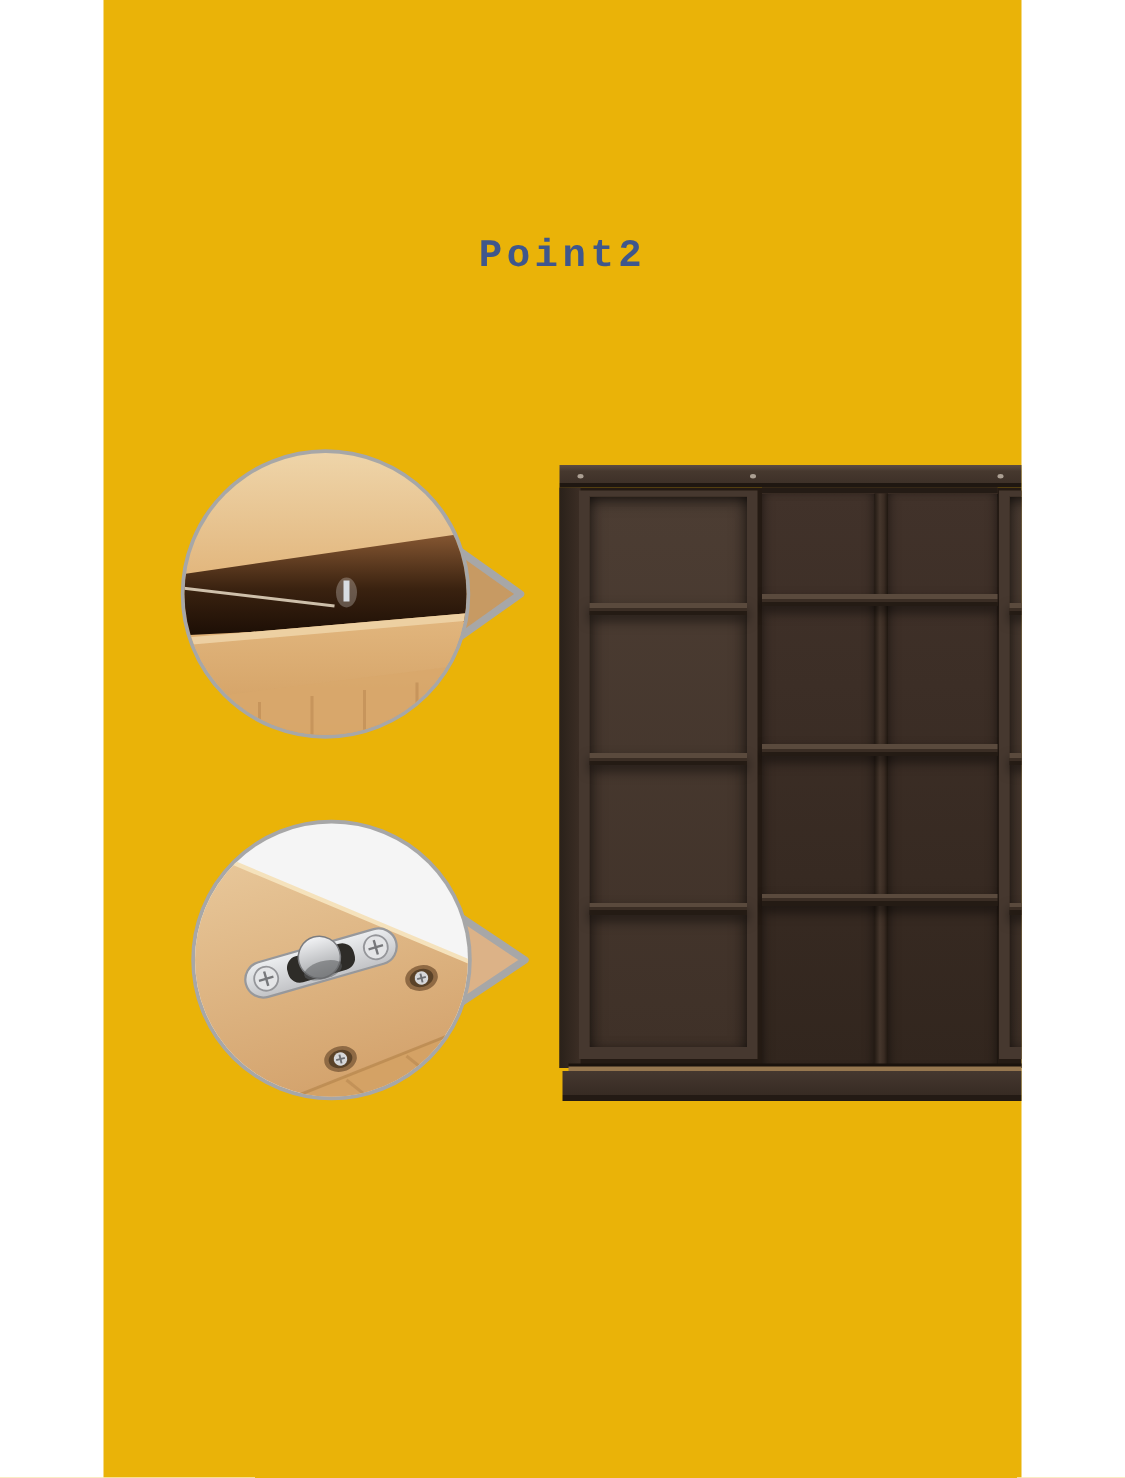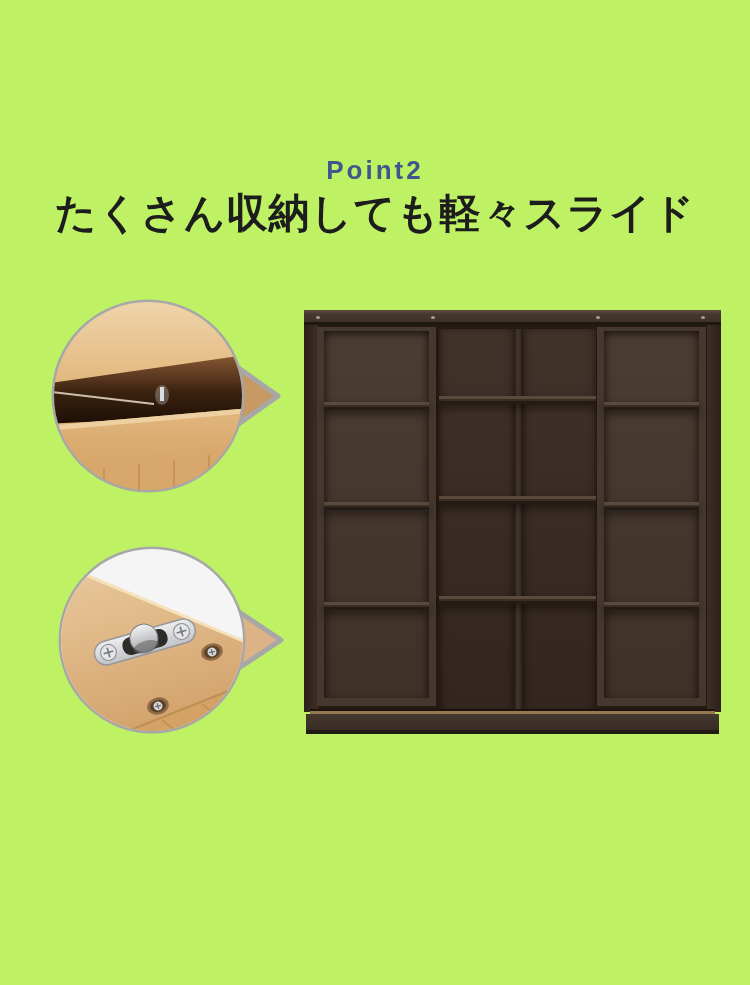--- a/index.html
+++ b/index.html
@@ -1,20 +1,20 @@
 <!DOCTYPE html>
 <html><head>
 <meta charset="utf-8">
 <style>
   * { margin:0; padding:0; box-sizing:border-box; }
   html,body { background:#ffffff; }
   .page {
-    position:relative; width:750px; height:985px; margin:0 auto;
-    background:#bef264; overflow:hidden;
-    font-family:Liberation Sans, sans-serif;
+    position:relative; width:612px; height:985px; margin:0 auto;
+    background:#eab308; overflow:hidden;
+    font-family:Liberation Mono, monospace;
   }
   .point-label {
     position:absolute; top:156px; left:0; width:100%;
     text-align:center; font-size:26px; line-height:28px;
     font-weight:600; letter-spacing:3px; color:#3f578c;
   }
   .heading {
     position:absolute; top:189px; left:0; width:100%;
     text-align:center; font-size:41px; line-height:48px;
     font-weight:700; letter-spacing:1px; color:#1d1d1d;
@@ -97,21 +97,20 @@
     text-align:center; font-size:21px; line-height:44px;
     letter-spacing:.5px; color:#262626; white-space:pre-line;
   }
 </style>
 </head>
 <body>
 
 <div class="page">
 
   <div class="point-label">Point2</div>
-  <div class="heading">たくさん収納しても軽々スライド</div>
 
   <div class="callout callout-top">
     <svg width="240" height="208" viewBox="0 0 240 208">
       <defs>
         <clipPath id="clip1">
             <circle cx="104" cy="104" r="94"></circle>
           </clipPath>
         <linearGradient id="g1top" x1="0" y1="0" x2="0" y2="1">
           <stop offset="0" stop-color="#f0d8ae"></stop>
             <stop offset="0.5" stop-color="#e0b277"></stop>

